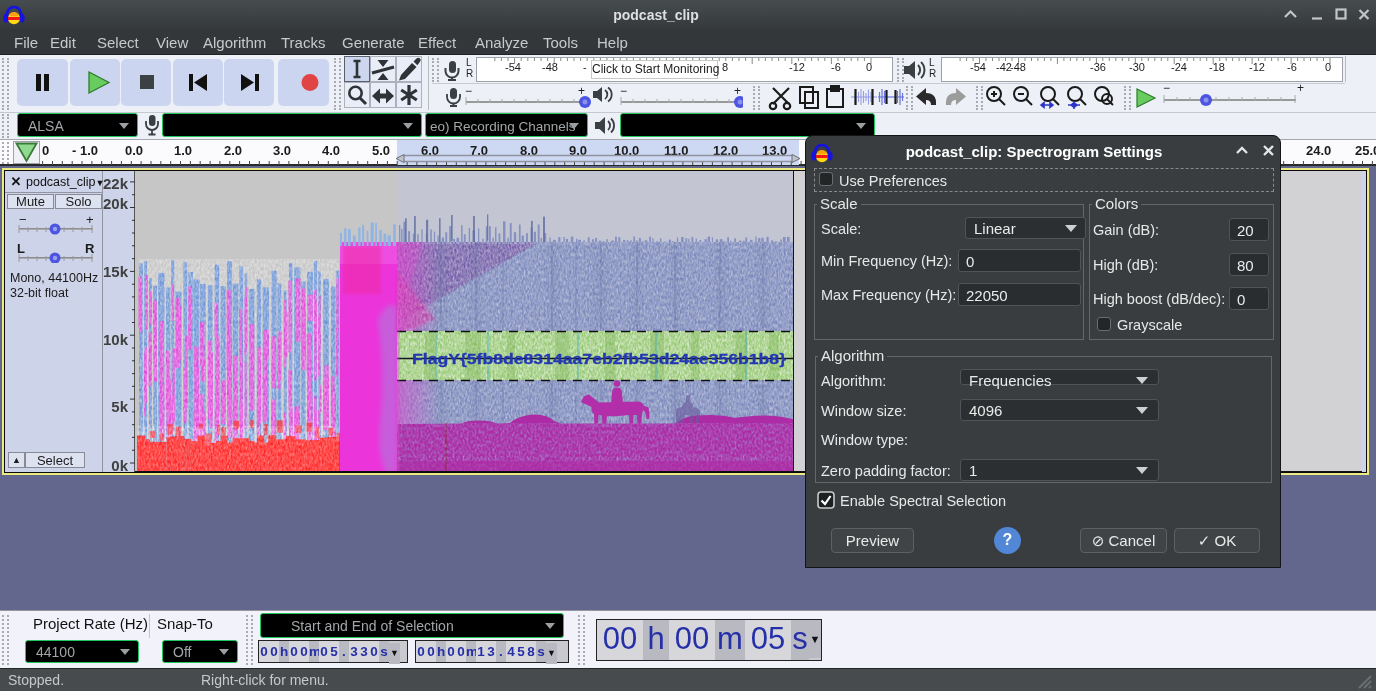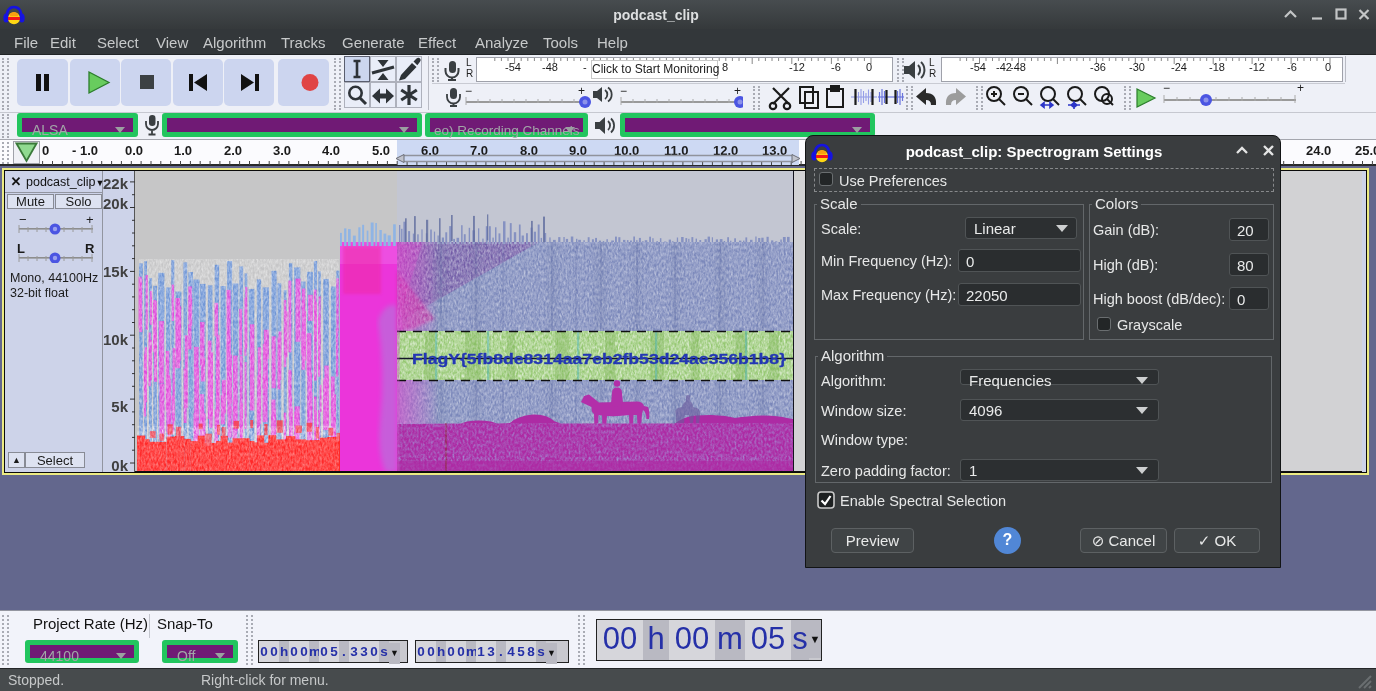--- a/index.html
+++ b/index.html
@@ -20,21 +20,21 @@
 
 
 #toolzone { left:0; top:55px; width:1376px; height:84px; background:#eef0f7; }
 .grip { width:7px; border-left:2px dotted #a9abb4; border-right:2px dotted #a9abb4; }
 .tbtn { background:#ccd5ef; border-radius:5px; }
 .toolbtn { width:26px; height:26px; border:1px solid #aeb1bc; background:#e9edf8; }
 .toolbtn.sel { background:#ccd6ee; border:1px solid #5a5e6e; }
 .vsep { width:1px; background:#b9bbc4; }
 .meterbox { background:#fff; border:1px solid #9fa1aa; }
 .mlabel { position:absolute; font-size:11px; color:#1c1c1c; top:6px; }
-.darkdrop { background:#701a75; border:5px solid #22c55e; border-radius:3px; color:#a2a6a8; font-size:14px; }
+.darkdrop { background:#000000; border:1px solid #22c55e; border-radius:3px; color:#a2a6a8; font-size:14px; }
 .darkdrop .arr { position:absolute; right:8px; top:9px; width:0; height:0;
   border-left:5px solid transparent; border-right:5px solid transparent;
   border-top:6px solid #9b9fa1; }
 
 
 #ruler { left:0; top:139px; width:1376px; height:27px; background:#fbfbfe; border-top:1px solid #a4a6ae;
   border-bottom:2px solid #27292b; }
 #ruler .num { position:absolute; top:3px; font-size:13px; font-weight:bold; color:#1b1b1b; }
 
 
@@ -1140,20 +1140,24 @@
   <div class="abs vsep" style="left:149px;top:3px;height:24px;background:#c4c6ce"></div>
   <div class="abs darkdrop" style="left:25px;top:29px;width:114px;height:23px">
     <span style="position:absolute;left:10px;top:3px">44100</span>
       <div class="arr" style="top:8px"></div>
   </div>
   <div class="abs darkdrop" style="left:162px;top:29px;width:76px;height:23px">
     <span style="position:absolute;left:10px;top:3px">Off</span>
       <div class="arr" style="top:8px"></div>
   </div>
   <div class="abs grip" style="left:246px;top:4px;height:50px"></div>
+  <div class="abs darkdrop" style="left:260px;top:2px;width:304px;height:25px">
+    <span style="position:absolute;left:30px;top:4px">Start and End of Selection</span>
+      <div class="arr" style="top:9px"></div>
+  </div>
   <div class="abs timefield" style="left:258px;top:29px;width:150px;height:23px;font-size:13.5px;font-weight:bold;line-height:21px;white-space:nowrap"><span style="display:inline-block;width:10px;background:#d6d6db;text-align:center">0</span><span style="display:inline-block;width:10px;background:#d6d6db;text-align:center">0</span><span style="display:inline-block;width:10px;background:#b9b9c2;text-align:center">h</span><span style="display:inline-block;width:10px;background:#d6d6db;text-align:center">0</span><span style="display:inline-block;width:10px;background:#d6d6db;text-align:center">0</span><span style="display:inline-block;width:10px;background:#b9b9c2;text-align:center">m</span><span style="display:inline-block;width:10px;background:#d6d6db;text-align:center">0</span><span style="display:inline-block;width:10px;background:#d6d6db;text-align:center">5</span><span style="display:inline-block;width:10px;background:#b9b9c2;text-align:center">.</span><span style="display:inline-block;width:10px;background:#d6d6db;text-align:center">3</span><span style="display:inline-block;width:10px;background:#d6d6db;text-align:center">3</span><span style="display:inline-block;width:10px;background:#d6d6db;text-align:center">0</span><span style="display:inline-block;width:10px;background:#b9b9c2;text-align:center">s</span><span style="display:inline-block;width:11px;background:#b9b9c2;color:#111;font-size:9px;text-align:center">▼</span></div>
   <div class="abs timefield" style="left:415px;top:29px;width:154px;height:23px;font-size:13.5px;font-weight:bold;line-height:21px;white-space:nowrap"><span style="display:inline-block;width:10px;background:#d6d6db;text-align:center">0</span><span style="display:inline-block;width:10px;background:#d6d6db;text-align:center">0</span><span style="display:inline-block;width:10px;background:#b9b9c2;text-align:center">h</span><span style="display:inline-block;width:10px;background:#d6d6db;text-align:center">0</span><span style="display:inline-block;width:10px;background:#d6d6db;text-align:center">0</span><span style="display:inline-block;width:10px;background:#b9b9c2;text-align:center">m</span><span style="display:inline-block;width:10px;background:#d6d6db;text-align:center">1</span><span style="display:inline-block;width:10px;background:#d6d6db;text-align:center">3</span><span style="display:inline-block;width:10px;background:#b9b9c2;text-align:center">.</span><span style="display:inline-block;width:10px;background:#d6d6db;text-align:center">4</span><span style="display:inline-block;width:10px;background:#d6d6db;text-align:center">5</span><span style="display:inline-block;width:10px;background:#d6d6db;text-align:center">8</span><span style="display:inline-block;width:10px;background:#b9b9c2;text-align:center">s</span><span style="display:inline-block;width:11px;background:#b9b9c2;color:#111;font-size:9px;text-align:center">▼</span></div>
   <div class="abs grip" style="left:578px;top:4px;height:50px"></div>
   <div class="abs timefield" style="left:596px;top:8px;width:226px;height:42px;font-size:31px;line-height:38px;white-space:nowrap"><span style="display:inline-block;width:46px;background:#d6d6db;text-align:center;height:40px">00</span><span style="display:inline-block;width:26px;background:#b9b9c2;text-align:center;height:40px">h</span><span style="display:inline-block;width:46px;background:#d6d6db;text-align:center;height:40px">00</span><span style="display:inline-block;width:30px;background:#b9b9c2;text-align:center;height:40px">m</span><span style="display:inline-block;width:46px;background:#d6d6db;text-align:center;height:40px">05</span><span style="display:inline-block;width:18px;background:#b9b9c2;text-align:center;height:40px">s</span><span style="display:inline-block;width:12px;background:#b9b9c2;color:#111;font-size:11px;text-align:center;vertical-align:top;line-height:38px">▼</span></div>
 </div>
 
 <div id="statusbar" class="abs">
   <span class="abs" style="left:8px;top:3px">Stopped.</span>
   <span class="abs" style="left:201px;top:3px">Right-click for menu.</span>
   <svg class="abs" style="left:1356px;top:4px" width="16" height="16" viewBox="0 0 16 16">
@@ -1180,21 +1184,21 @@
     </g>
   </svg>
 
   <div class="abs" style="left:8px;top:32px;width:460px;height:24px;border:1px dashed #87898b"></div>
   <div class="dcheck" style="left:13px;top:36px"></div>
   <div class="lbl" style="left:33px;top:37px">Use Preferences</div>
 
   <div class="dgroup" style="left:8px;top:68px;width:270px;height:136px">
     <span class="legend">Scale</span>
     <div class="lbl" style="left:6px;top:16px">Scale:</div>
-    <div class="dcombo" style="left:150px;top:12px;width:112px;height:22px">
+    <div class="dcombo" style="left:150px;top:12px;width:121px;height:22px">
       <span style="position:absolute;left:8px;top:2px">Linear</span>
         <div class="arr" style="top:7px;right:8px"></div>
     </div>
     <div class="lbl" style="left:6px;top:48px">Min Frequency (Hz):</div>
     <div class="dinput" style="left:143px;top:44px;width:123px;height:23px">
       <span style="position:absolute;left:7px;top:3px">0</span>
     </div>
     <div class="lbl" style="left:6px;top:82px">Max Frequency (Hz):</div>
     <div class="dinput" style="left:143px;top:78px;width:123px;height:23px">
       <span style="position:absolute;left:7px;top:3px">22050</span>

